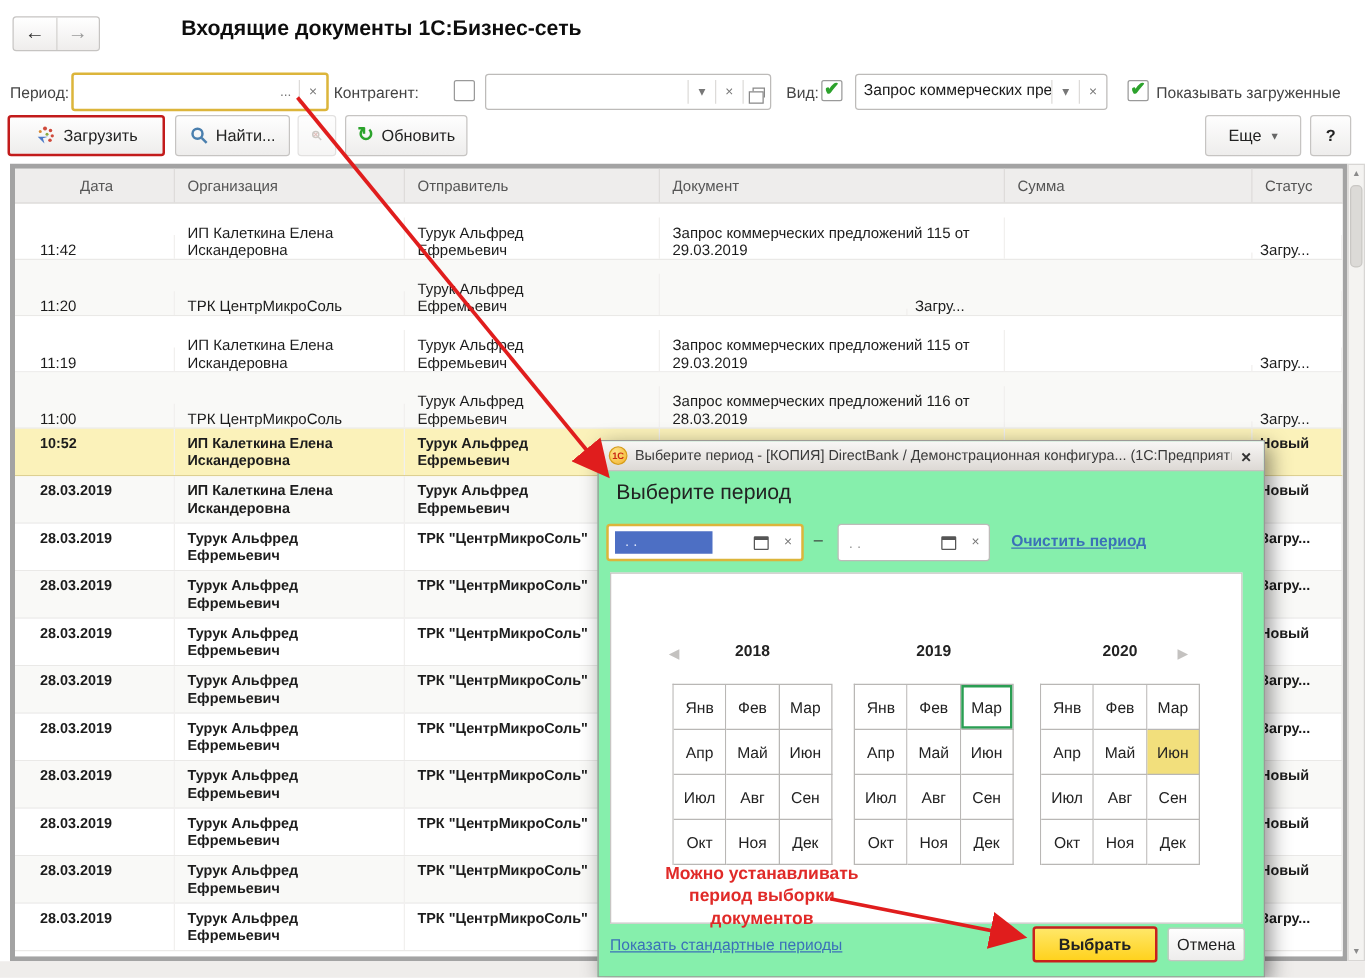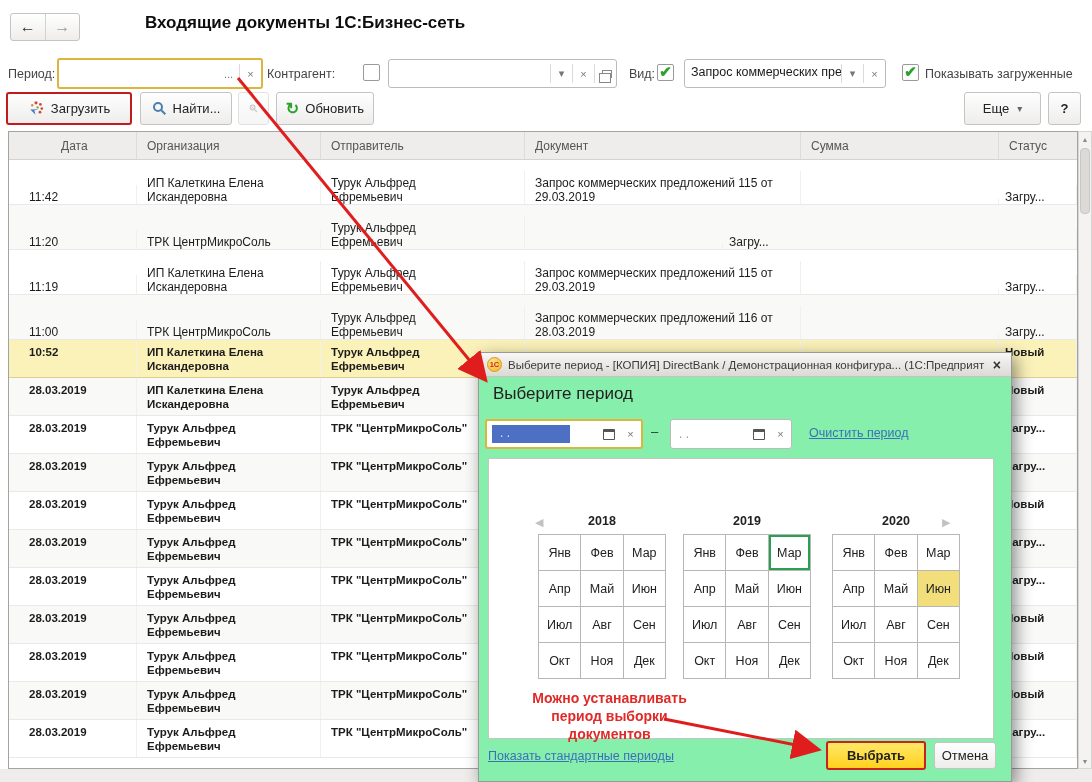--- a/index.html
+++ b/index.html
@@ -42,21 +42,21 @@
   .b-find{left:140px;top:92px;width:92px;}
   .b-xfind{left:238px;top:92px;width:31px;opacity:.5;}
   .b-ref{left:276px;top:92px;width:98px;}
   .b-more{left:964px;top:92px;width:77px;}
   .b-help{left:1048px;top:92px;width:33px;font-weight:bold;}
   .caret{font-size:10px;color:#666;margin-left:2px;}
   .ic-ref{color:#2ba32b;font-size:16px;font-weight:bold;line-height:1;}
 
   
   .tbl{position:absolute;left:8px;top:131px;width:1070px;height:638px;background:#fff;
-       border:1px solid #a3a3a3;}
+       border:4px solid #a3a3a3;}
   .thead{height:28px;background:#eeedec;border-bottom:1px solid #d5d3d1;display:flex;}
   .hcell{font-size:12px;color:#555;display:flex;align-items:center;padding-left:10px;
          border-right:1px solid #dedcda;cursor:pointer;}
   .thead .c0{padding-left:52px;}
   .c0{width:128px;}.c1{width:184px;}.c2{width:204px;}.c3{width:276px;}.c4{width:198px;}
   .c5{flex:1;border-right:none;}
   .tbody{position:absolute;left:0;top:28px;right:0;bottom:0;overflow:hidden;background:#fff;}
   .trow{display:flex;height:38px;border-bottom:1px solid #eae9e7;background:#fff;cursor:pointer;}
   .trow.alt{background:#f9f9f7;}
   .trow.tall{height:45px;align-items:flex-end;}
@@ -98,31 +98,31 @@
   .dg1{left:6px;top:66px;width:158px;height:30px;border:2px solid #dcb53b;}
   .dg2{left:191px;top:66px;width:122px;height:30px;border:1px solid #bdbbb9;}
   .dsel{width:78px;height:18px;background:#4d6fc4;color:#dfe6fa;font-size:12px;line-height:17px;
         padding-left:8px;margin-left:5px;flex:none;}
   .dph{color:#999;font-size:12px;padding-left:8px;flex:1;}
   .spacer{flex:1;}
   .calico{width:12px;height:11px;border:1px solid #555;border-top:3px solid #555;border-radius:1px;
           flex:none;margin:0 4px;cursor:pointer;}
   .ddash{position:absolute;left:172px;top:71px;font-size:13px;color:#333;}
   .link{color:#3b71b8;text-decoration:underline;cursor:pointer;white-space:nowrap;}
-  .dlink1{position:absolute;left:330px;top:73px;font-size:12.5px;}
+  .dlink1{position:absolute;left:330px;top:73px;font-size:12.5px;font-weight:bold;}
   .dlink2{position:absolute;left:9px;top:396px;font-size:12.5px;}
   .panel{position:absolute;left:9px;top:105px;width:506px;height:281px;background:#fff;
          border:1px solid #c7c5c3;}
   .calnav{position:absolute;top:57px;font-size:11px;color:#c4c2c0;cursor:pointer;}
   .calprev{left:46px;}
   .calnext{left:453px;}
   .ygrid{position:absolute;top:55px;width:128px;}
   .g0{left:49px;}.g1{left:194px;}.g2{left:343px;}
   .ylabel{text-align:center;font-size:12.5px;font-weight:bold;color:#222;height:20px;
-          cursor:pointer;}
+          margin-bottom:13px;cursor:pointer;}
   .mgrid{display:grid;grid-template-columns:repeat(3,1fr);
          border-top:1px solid #b9b7b5;border-left:1px solid #b9b7b5;}
   .mcell{height:36px;background:#fff;border-right:1px solid #b9b7b5;border-bottom:1px solid #b9b7b5;
          display:flex;align-items:center;justify-content:center;font-size:12.5px;color:#222;cursor:pointer;}
   .mcell.sel{box-shadow:inset 0 0 0 2px #2a9e53;}
   .mcell.cur{background:#f2df7c;}
   .ann{position:absolute;left:18px;top:336px;width:225px;text-align:center;
        font-size:14px;font-weight:bold;color:#e02a28;line-height:18px;}
   .b-select{position:absolute;left:347px;top:388px;width:100px;height:29px;
             background:linear-gradient(#ffe768,#ffd21e);border:2px solid #c9211c;border-radius:3px;

